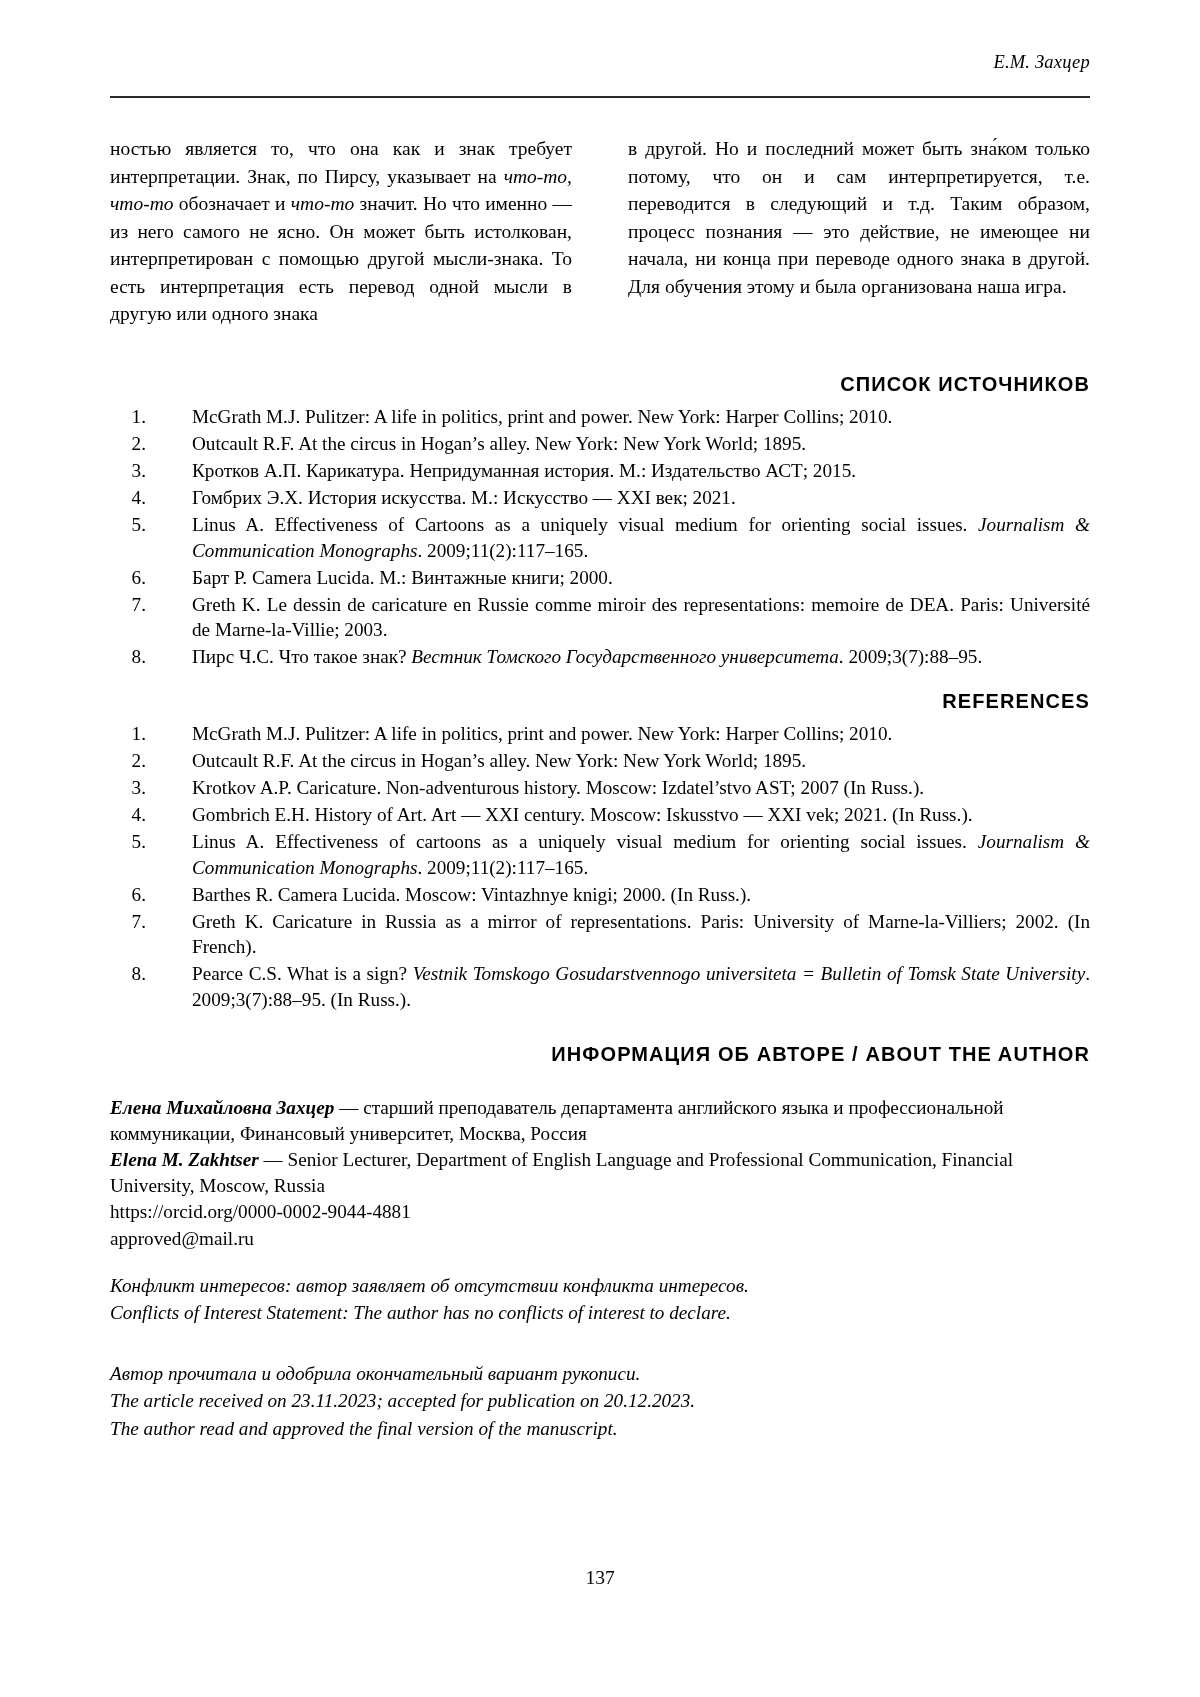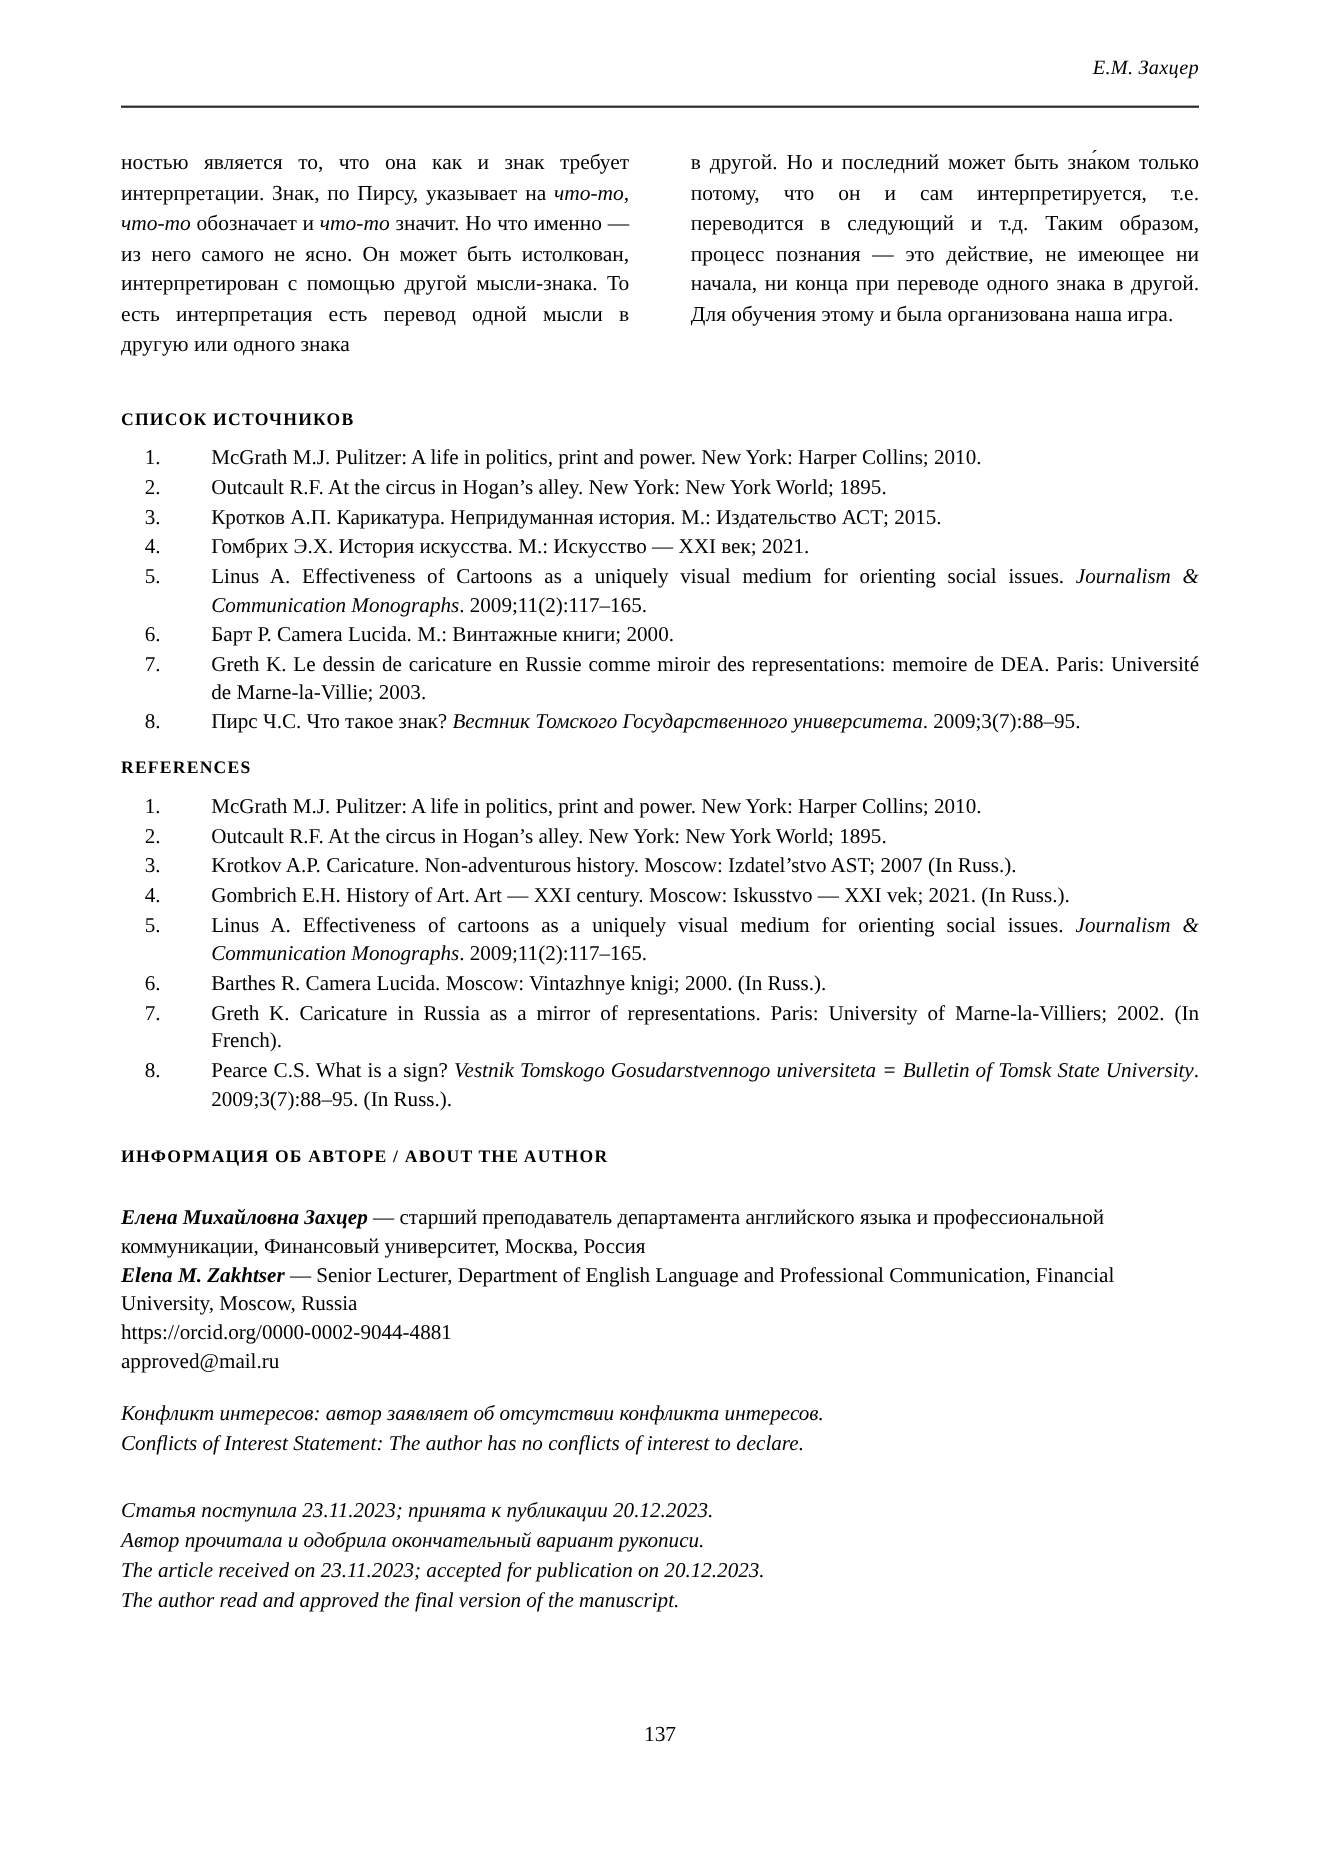--- a/index.html
+++ b/index.html
@@ -53,24 +53,24 @@
     font-size: 19.5px;
     line-height: 1.415;
     text-align: justify;
     text-justify: inter-word;
     hyphens: manual;
   }
   .col p { margin: 0; }
   .it { font-style: italic; }
 
   .section-title {
-    text-align: left;
-    font-family: Liberation Serif, serif;
+    text-align: right;
+    font-family: Liberation Sans, sans-serif;
     font-weight: bold;
-    font-size: 16px;
+    font-size: 20px;
     letter-spacing: 1.1px;
   }
 
   .block {
     position: absolute;
     left: 110px;
     width: 980px;
   }
 
   ol.reflist {
@@ -235,21 +235,20 @@
     <span class="ln">https://orcid.org/0000-0002-9044-4881</span>
     <span class="ln">approved@mail.ru</span>
   </div>
 
   <div class="block italic-block" style="top: 1272px;">
     <span class="ln">Конфликт интересов: автор заявляет об отсутствии конфликта интересов.</span>
     <span class="ln">Conflicts of Interest Statement: The author has no conflicts of interest to declare.</span>
   </div>
 
   <div class="block italic-block" style="top: 1360px;">
-    <span class="ln">Статья поступила 23.11.2023; принята к публикации 20.12.2023.</span>
     <span class="ln">Автор прочитала и одобрила окончательный вариант рукописи.</span>
     <span class="ln">The article received on 23.11.2023; accepted for publication on 20.12.2023.</span>
     <span class="ln">The author read and approved the final version of the manuscript.</span>
   </div>
 
   <div class="folio">137</div>
 
 </div>
 
 </body></html>

